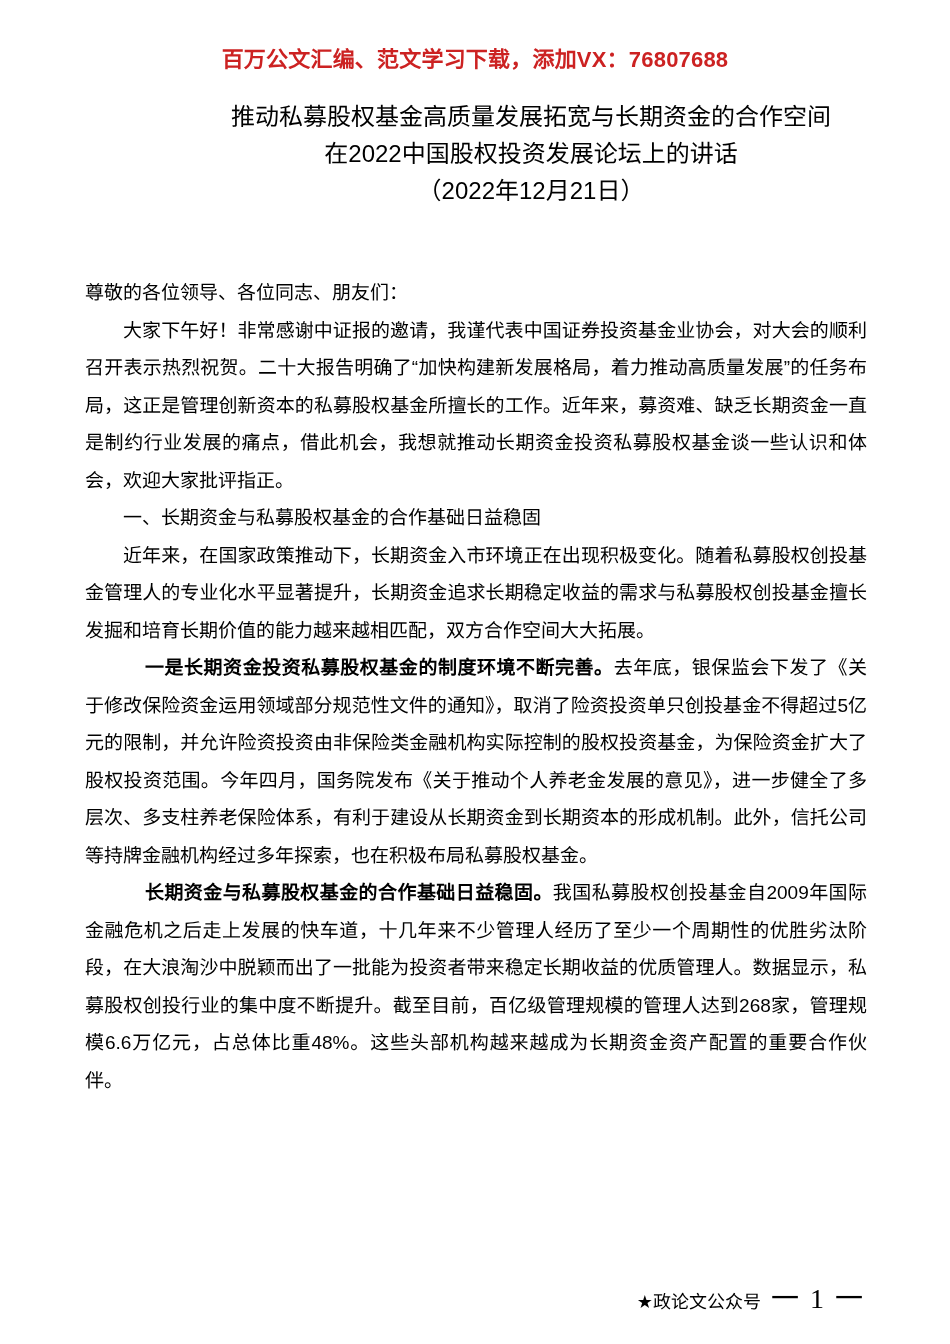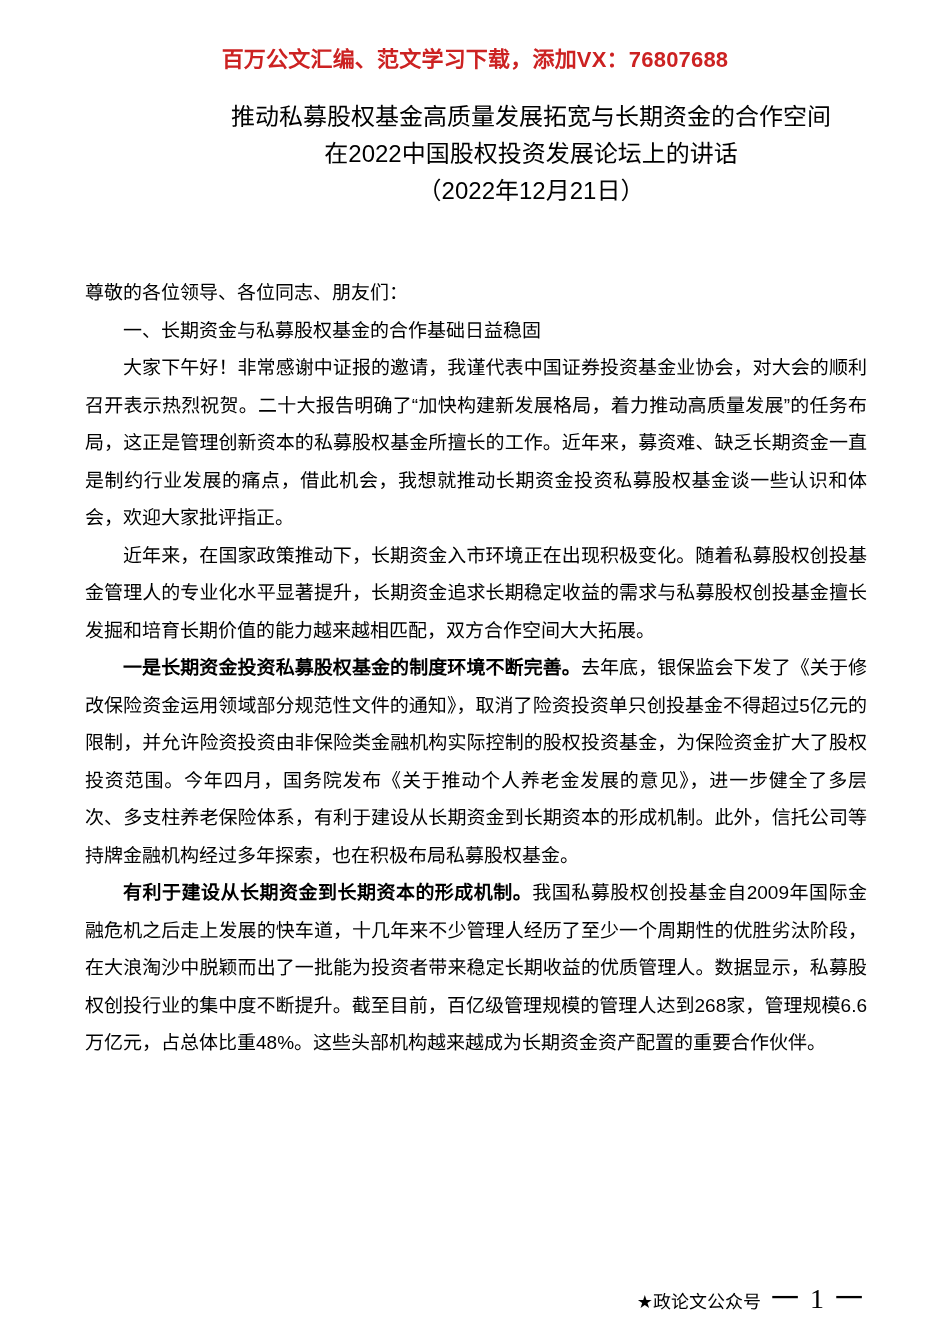--- a/index.html
+++ b/index.html
@@ -71,20 +71,21 @@
     margin: 0;
     text-indent: 0;
     word-break: break-all;
   }
   .para.indent {
     text-indent: 2em;
   }
   .para b,
   .para .bold {
     font-weight: bold;
+    margin-left: 22px;
   }
 
   
   .footer {
     position: absolute;
     bottom: 28px;
     left: 0;
     width: 950px;
     text-align: right;
     padding-right: 85px;
@@ -113,29 +114,29 @@
   <div class="title-block">
     <div class="title-line">推动私募股权基金高质量发展拓宽与长期资金的合作空间</div>
     <div class="title-line">在2022中国股权投资发展论坛上的讲话</div>
     <div class="title-line">（2022年12月21日）</div>
   </div>
 
   <div class="body-area">
 
     <p class="para">尊敬的各位领导、各位同志、朋友们：</p>
 
+    <p class="para indent">大家下午好！非常感谢中证报的邀请，我谨代表中国证券投资基金业协会，对大会的顺利召开表示热烈祝贺。二十大报告明确了“加快构建新发展格局，着力推动高质量发展”的任务布局，这正是管理创新资本的私募股权基金所擅长的工作。近年来，募资难、缺乏长期资金一直是制约行业发展的痛点，借此机会，我想就推动长期资金投资私募股权基金谈一些认识和体会，欢迎大家批评指正。</p>
+
     <p class="para indent">一、长期资金与私募股权基金的合作基础日益稳固</p>
-
-    <p class="para indent">大家下午好！非常感谢中证报的邀请，我谨代表中国证券投资基金业协会，对大会的顺利召开表示热烈祝贺。二十大报告明确了“加快构建新发展格局，着力推动高质量发展”的任务布局，这正是管理创新资本的私募股权基金所擅长的工作。近年来，募资难、缺乏长期资金一直是制约行业发展的痛点，借此机会，我想就推动长期资金投资私募股权基金谈一些认识和体会，欢迎大家批评指正。</p>
 
     <p class="para indent">近年来，在国家政策推动下，长期资金入市环境正在出现积极变化。随着私募股权创投基金管理人的专业化水平显著提升，长期资金追求长期稳定收益的需求与私募股权创投基金擅长发掘和培育长期价值的能力越来越相匹配，双方合作空间大大拓展。</p>
 
     <p class="para indent"><b class="bold">一是长期资金投资私募股权基金的制度环境不断完善。</b><span>去年底，银保监会下发了《关于修改保险资金运用领域部分规范性文件的通知》，取消了险资投资单只创投基金不得超过5亿元的限制，并允许险资投资由非保险类金融机构实际控制的股权投资基金，为保险资金扩大了股权投资范围。今年四月，国务院发布《关于推动个人养老金发展的意见》，进一步健全了多层次、多支柱养老保险体系，有利于建设从长期资金到长期资本的形成机制。此外，信托公司等持牌金融机构经过多年探索，也在积极布局私募股权基金。</span></p>
 
-    <p class="para indent"><b class="bold">有利于建设从长期资金到长期资本的形成机制。</b><span>我国私募股权创投基金自2009年国际金融危机之后走上发展的快车道，十几年来不少管理人经历了至少一个周期性的优胜劣汰阶段，在大浪淘沙中脱颖而出了一批能为投资者带来稳定长期收益的优质管理人。数据显示，私募股权创投行业的集中度不断提升。截至目前，百亿级管理规模的管理人达到268家，管理规模6.6万亿元，占总体比重48%。这些头部机构越来越成为长期资金资产配置的重要合作伙伴。</span></p>
+    <p class="para indent"><b class="bold">长期资金与私募股权基金的合作基础日益稳固。</b><span>我国私募股权创投基金自2009年国际金融危机之后走上发展的快车道，十几年来不少管理人经历了至少一个周期性的优胜劣汰阶段，在大浪淘沙中脱颖而出了一批能为投资者带来稳定长期收益的优质管理人。数据显示，私募股权创投行业的集中度不断提升。截至目前，百亿级管理规模的管理人达到268家，管理规模6.6万亿元，占总体比重48%。这些头部机构越来越成为长期资金资产配置的重要合作伙伴。</span></p>
 
   </div>
 
   <div class="footer">
     <span class="wm">★政论文公众号</span><span class="pageno">一 1 一</span>
   </div>
 
 </div>
 
 </body></html>

